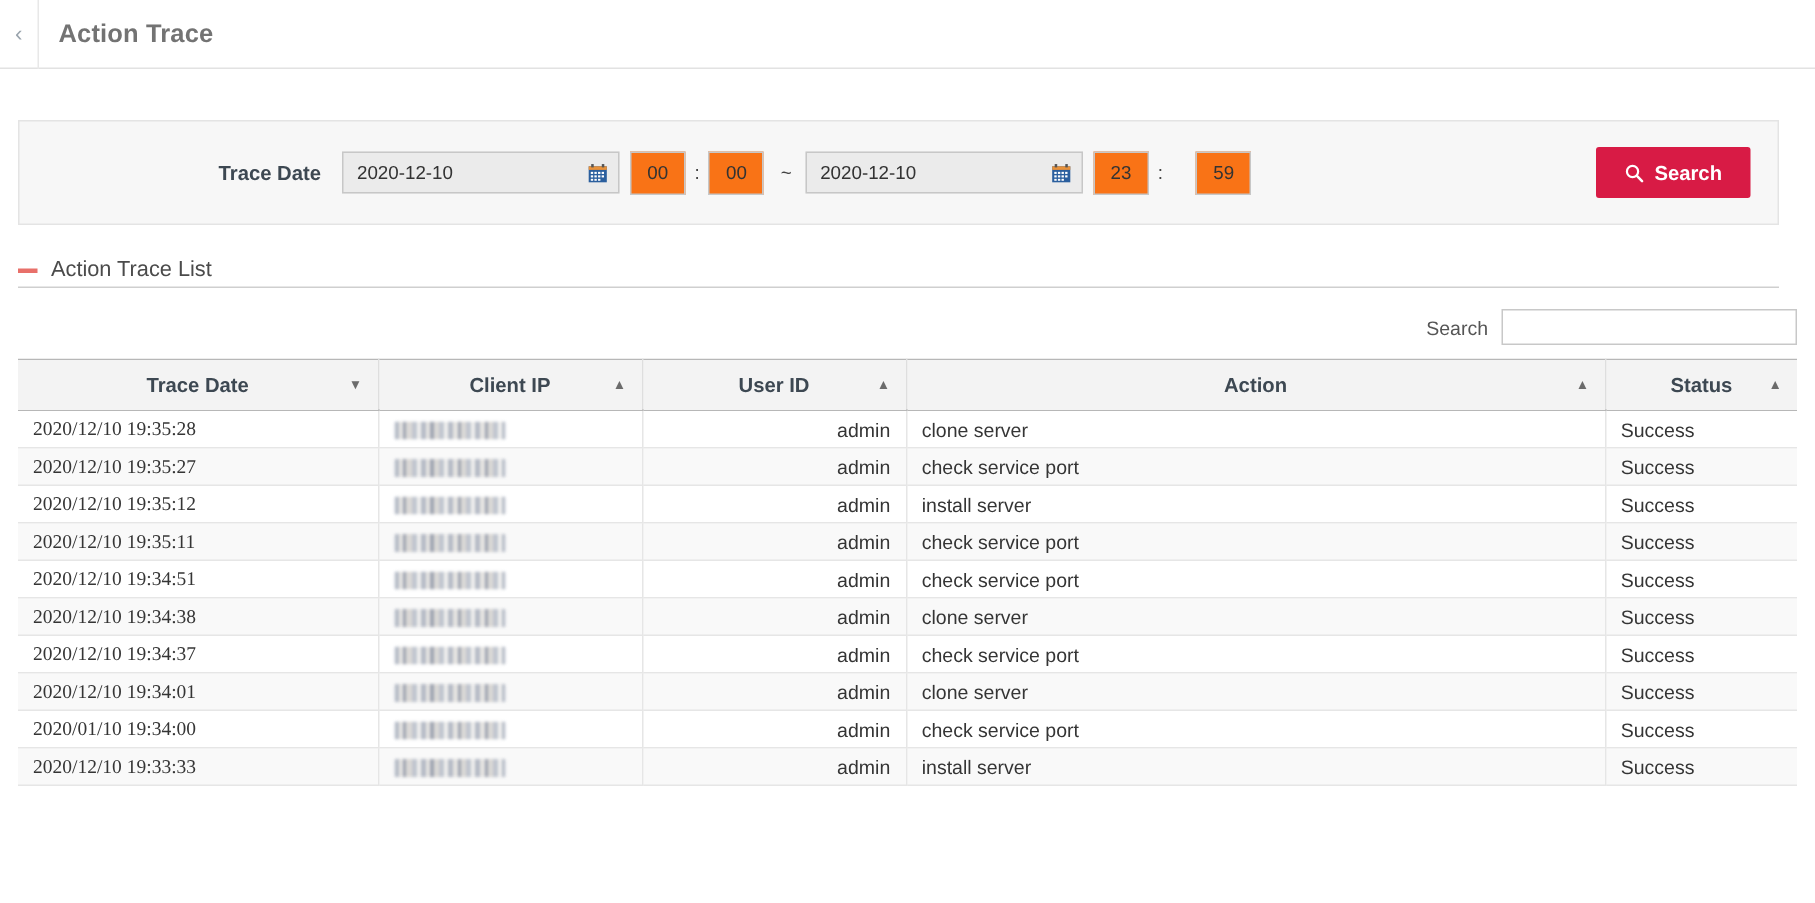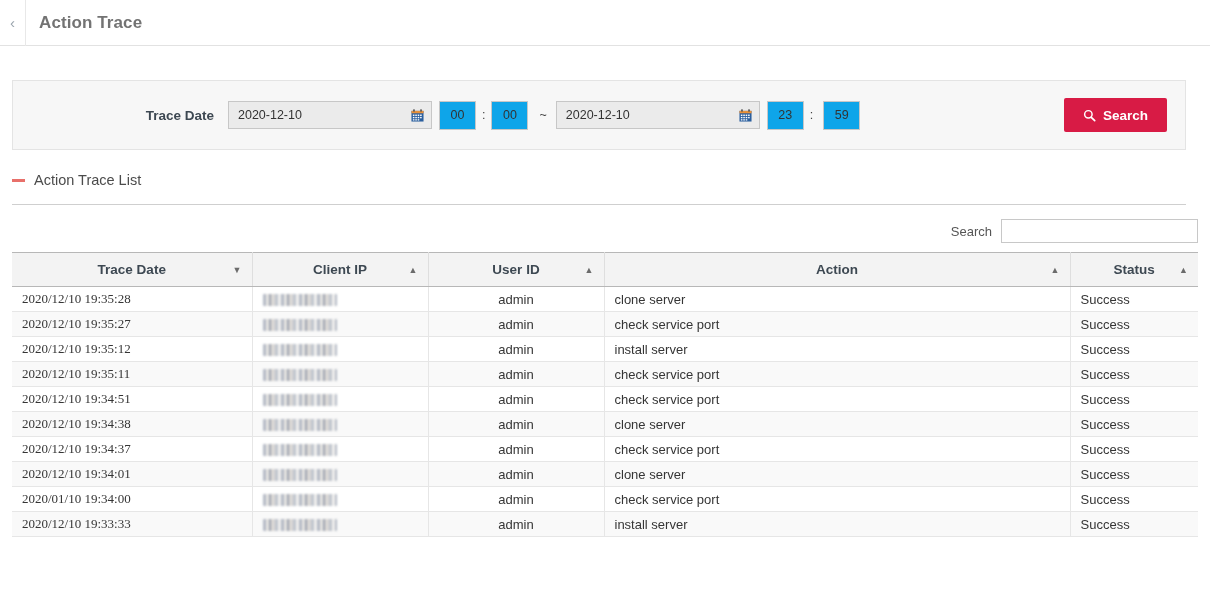--- a/index.html
+++ b/index.html
@@ -54,40 +54,40 @@
   }
   .filter-label {
     width: 215px;
     text-align: right;
     padding-right: 14px;
     font-size: 13.5px;
     font-weight: bold;
     color: #3d4852;
   }
   .date-field {
-    width: 204px;
+    width: 185px;
     height: 28px;
     background: #ebebeb;
     border: 1px solid #c7c7c7;
     display: flex;
     align-items: center;
     justify-content: space-between;
     padding: 0 7px 0 9px;
     font-size: 12.5px;
     color: #333;
     cursor: pointer;
   }
   .cal-icon {
     width: 13px; height: 13px;
     display: block;
   }
   .time-field {
     width: 37px;
     height: 29px;
-    background: #0ea5e9;
+    background: #f97316;
     border: 1px solid #c7c7c7;
     font-size: 12.5px;
     color: #333;
     display: flex;
     align-items: center;
     justify-content: center;
     margin-left: 7px;
     cursor: text;
   }
   .colon-sep {
@@ -121,21 +121,21 @@
     cursor: pointer;
   }
   .search-btn svg { display: block; }
 
   
   .section-head {
     margin: 22px 0 0 12px;
     width: 1174px;
     display: flex;
     align-items: center;
-    padding-bottom: 16px;
+    padding-bottom: 3px;
     border-bottom: 1px solid #cfcfcf;
   }
   .toggle-minus {
     width: 13px;
     height: 3px;
     background: #e8706a;
     margin-right: 9px;
     cursor: pointer;
     flex: none;
   }
@@ -239,21 +239,21 @@
     vertical-align: middle;
   }
   .col-date   { width: 240px; }
   .col-ip     { width: 176px; }
   .col-user   { width: 176px; }
   .col-action { width: 466px; }
   .col-status { width: 128px; }
 
   td.c-date   { text-align: left; padding-left: 12px; font-family: Liberation Serif, serif; }
   td.c-ip     { text-align: left; padding-left: 12px; }
-  td.c-user   { text-align: center; padding-left: 12px; }
+  td.c-user   { text-align: right; padding-left: 12px; }
   td.c-action { text-align: left; padding-left: 9px; }
   td.c-status { text-align: left; padding-left: 9px; }
 </style>
 </head>
 <body>
 
 <div class="topbar">
   <div class="collapse-handle">
     <span>‹</span>
   </div>
@@ -319,21 +319,21 @@
           <rect x="7.2" y="11" width="1.7" height="1.4"></rect>
         </g>
       </svg>
     </span>
   </div>
 
   <div class="time-field">23</div>
 
   <span class="colon-sep">:</span>
 
-  <div class="time-field" style="margin-left:4px;">59</div>
+  <div class="time-field" style="margin-left:16px;">59</div>
 
   <button class="search-btn">
     <span>
       <svg width="13" height="13" viewBox="0 0 16 16" xmlns="http://www.w3.org/2000/svg">
         <circle cx="6.6" cy="6.6" r="4.6" fill="none" stroke="#ffffff" stroke-width="1.8"></circle>
         <line x1="10.2" y1="10.2" x2="14.4" y2="14.4" stroke="#ffffff" stroke-width="2.1" stroke-linecap="round"></line>
       </svg>
     </span>
     <span>Search</span>
   </button>

